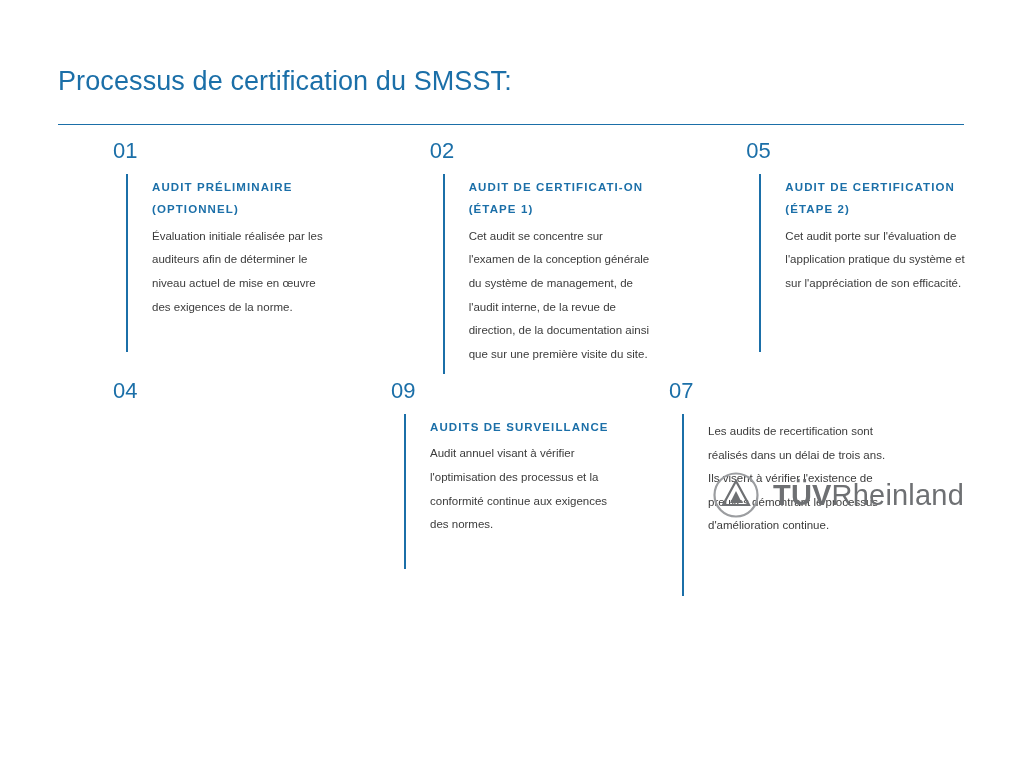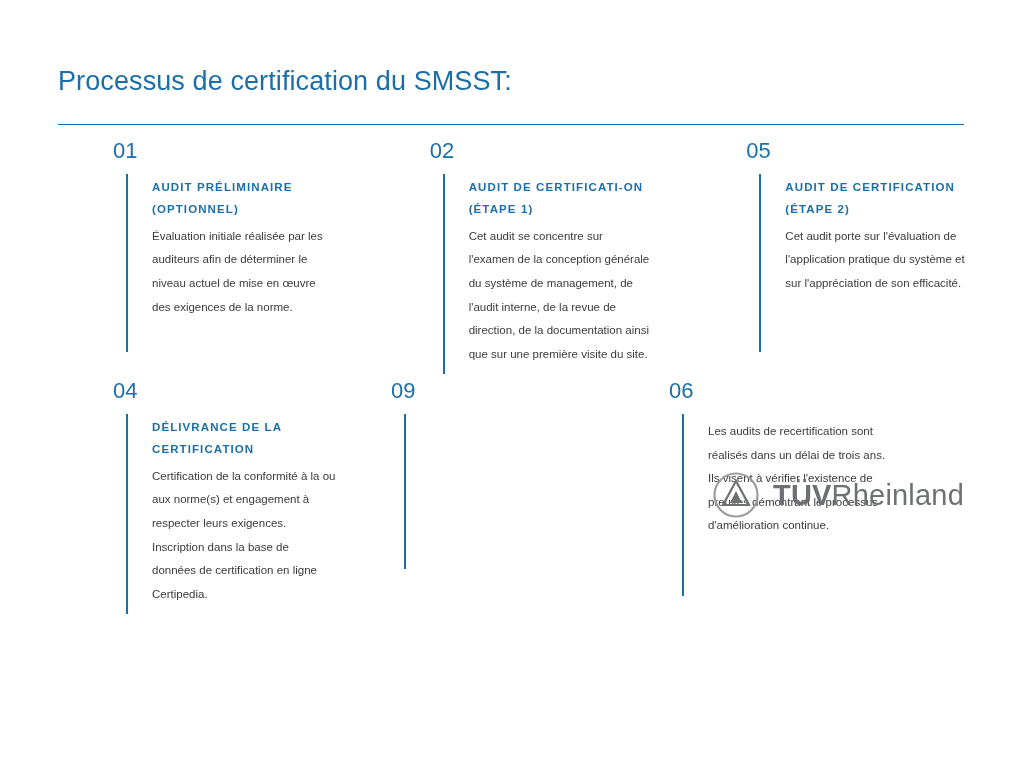--- a/index.html
+++ b/index.html
@@ -177,42 +177,39 @@
         </div>
       </div>
 
     </div>
 
     <div class="row row-2">
 
       <div class="cell">
         <div class="cell-inner">
           <div class="num">04</div>
-          <div class="body-wrap">
-            <div class="vbar r2c1"></div>
-            <div class="texts">
-              <div class="heading">DÉLIVRANCE DE LA CERTIFICATION</div>
-              <div class="desc">Certification de la conformité à la ou aux norme(s) et engagement à respecter leurs exigences. Inscription dans la base de données de certification en ligne Certipedia.</div>
-            </div>
-          </div>
         </div>
       </div>
 
       <div class="cell">
         <div class="cell-inner">
           <div class="num">09</div>
           <div class="body-wrap">
             <div class="vbar r2c2"></div>
-          </div>
-        </div>
-      </div>
-
-      <div class="cell">
-        <div class="cell-inner">
-          <div class="num">06</div>
+            <div class="texts">
+              <div class="heading">AUDITS DE SURVEILLANCE</div>
+              <div class="desc">Audit annuel visant à vérifier l'optimisation des processus et la conformité continue aux exigences des normes.</div>
+            </div>
+          </div>
+        </div>
+      </div>
+
+      <div class="cell">
+        <div class="cell-inner">
+          <div class="num">07</div>
           <div class="body-wrap">
             <div class="vbar r2c3"></div>
             <div class="texts">
               <div class="desc">Les audits de recertification sont réalisés dans un délai de trois ans. Ils visent à vérifier l'existence de preuves démontrant le processus d'amélioration continue.</div>
             </div>
           </div>
         </div>
       </div>
 
     </div>

